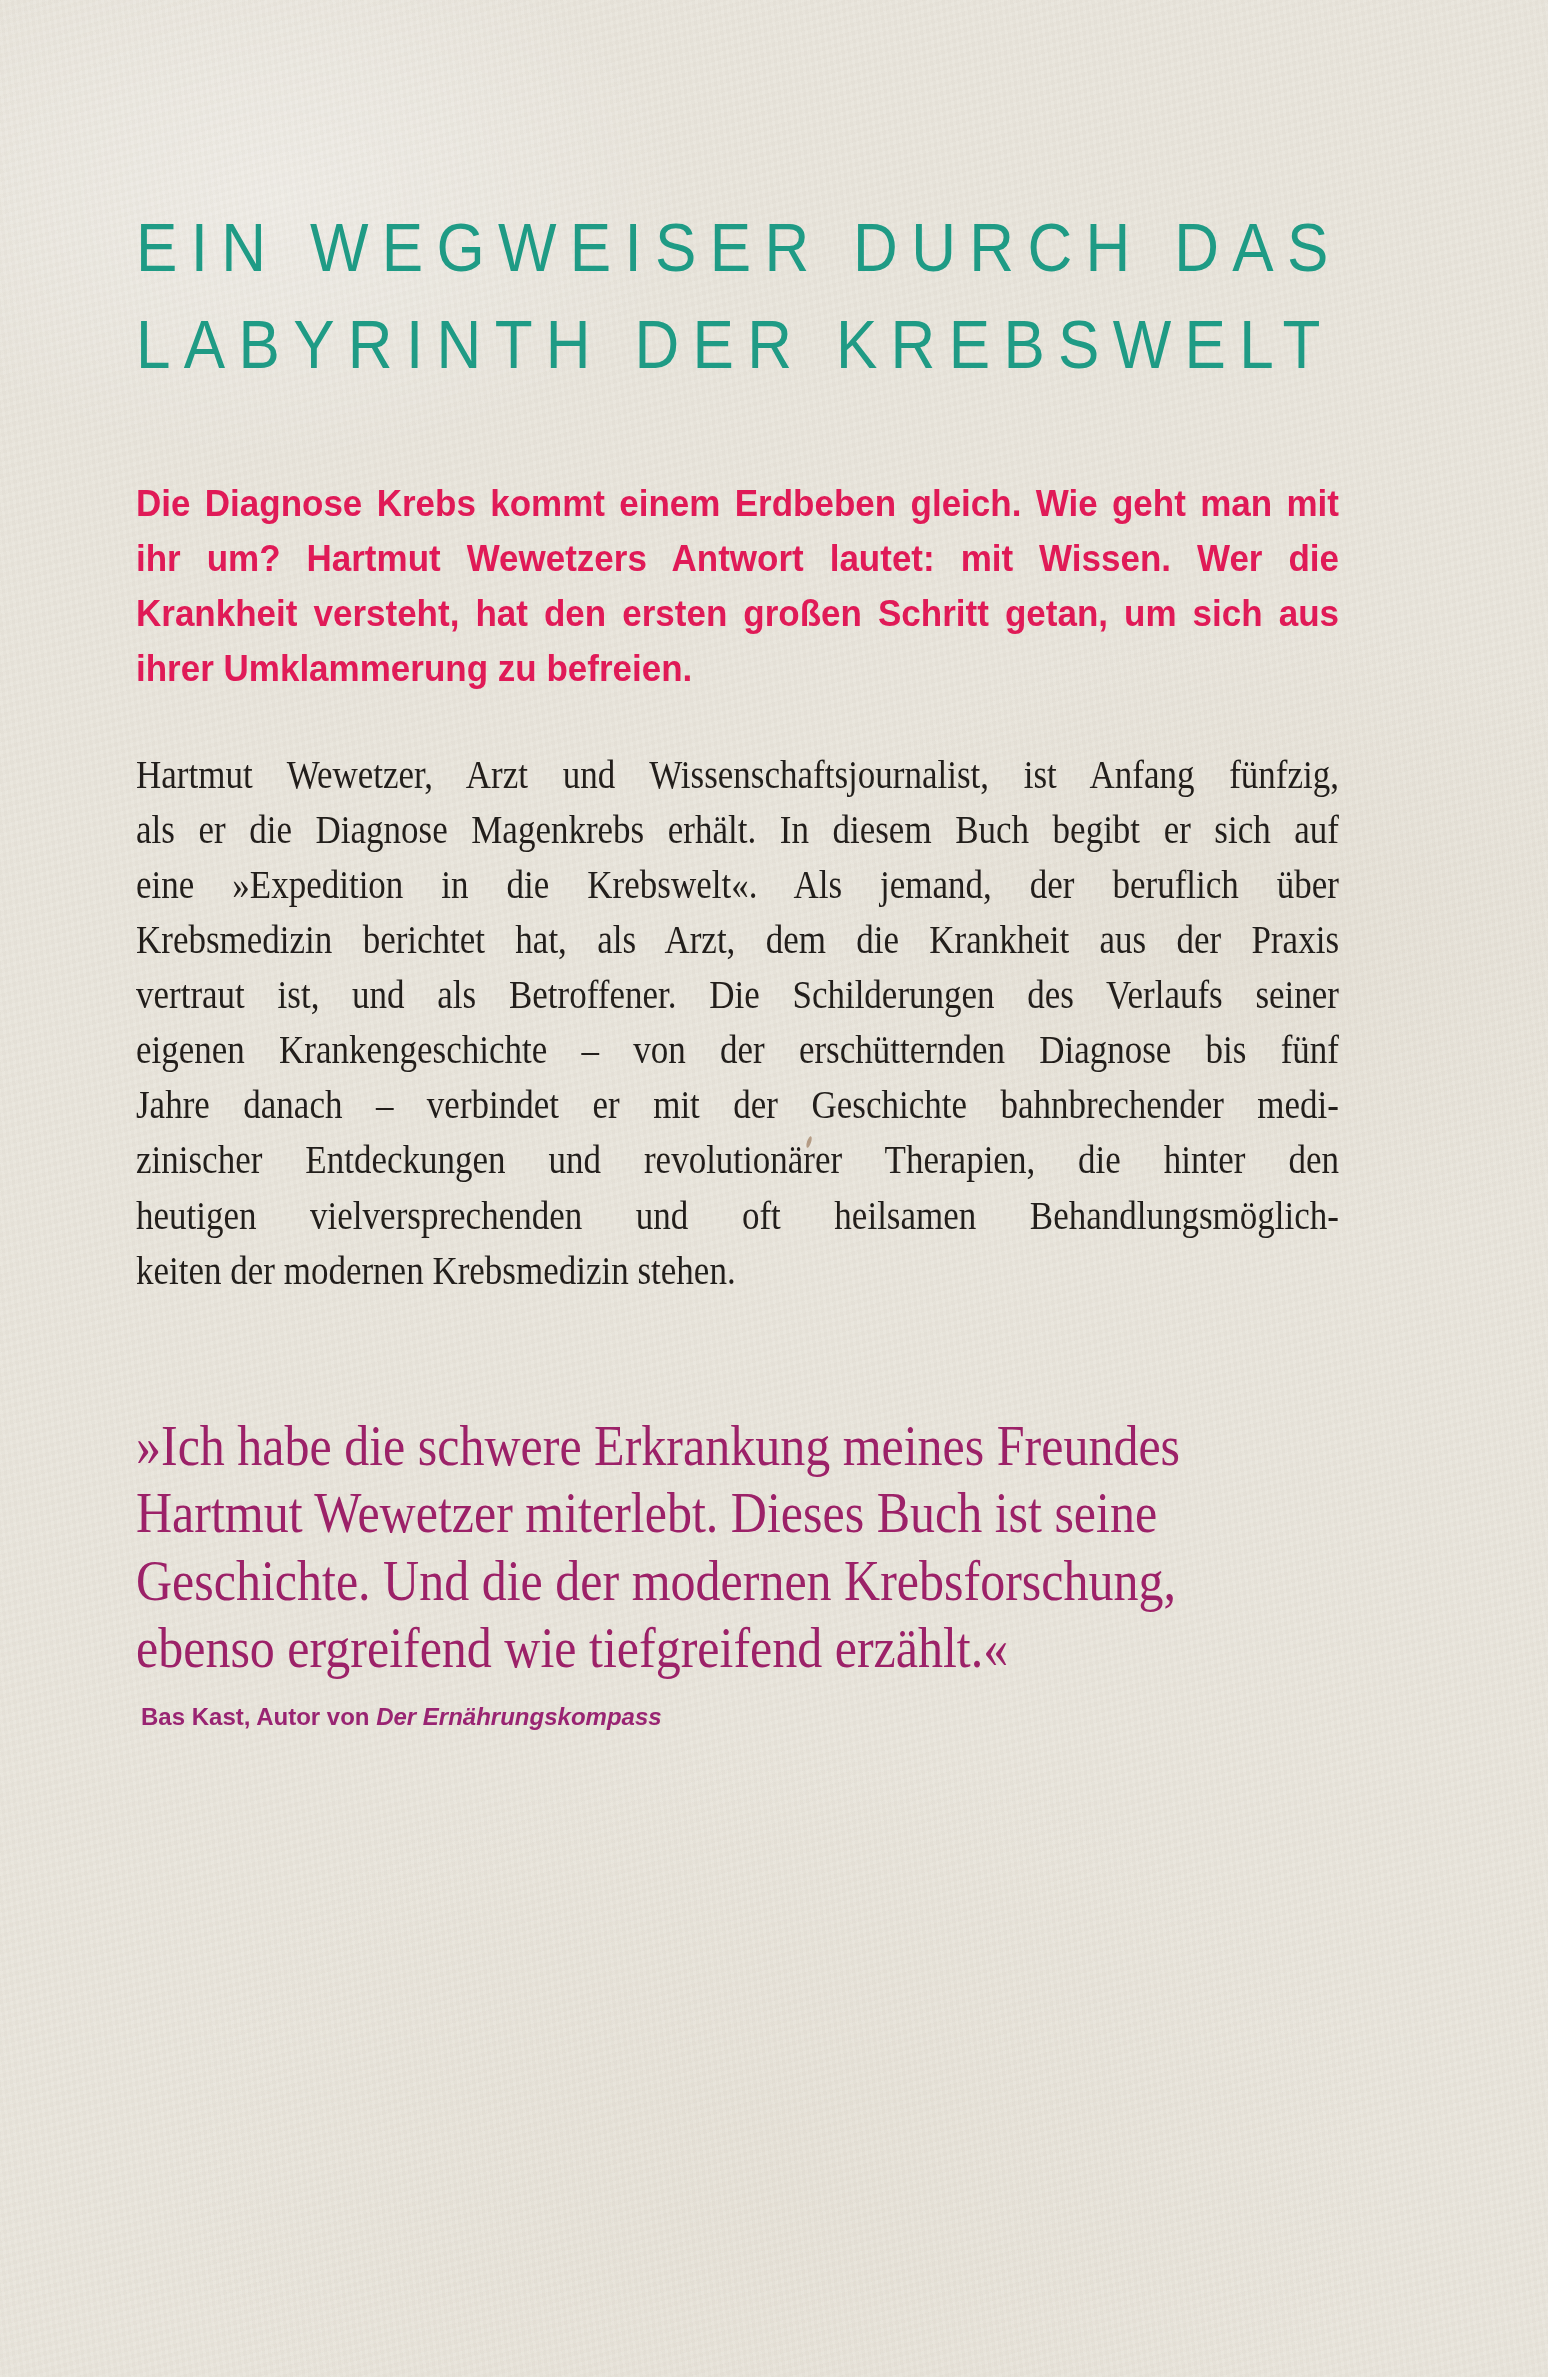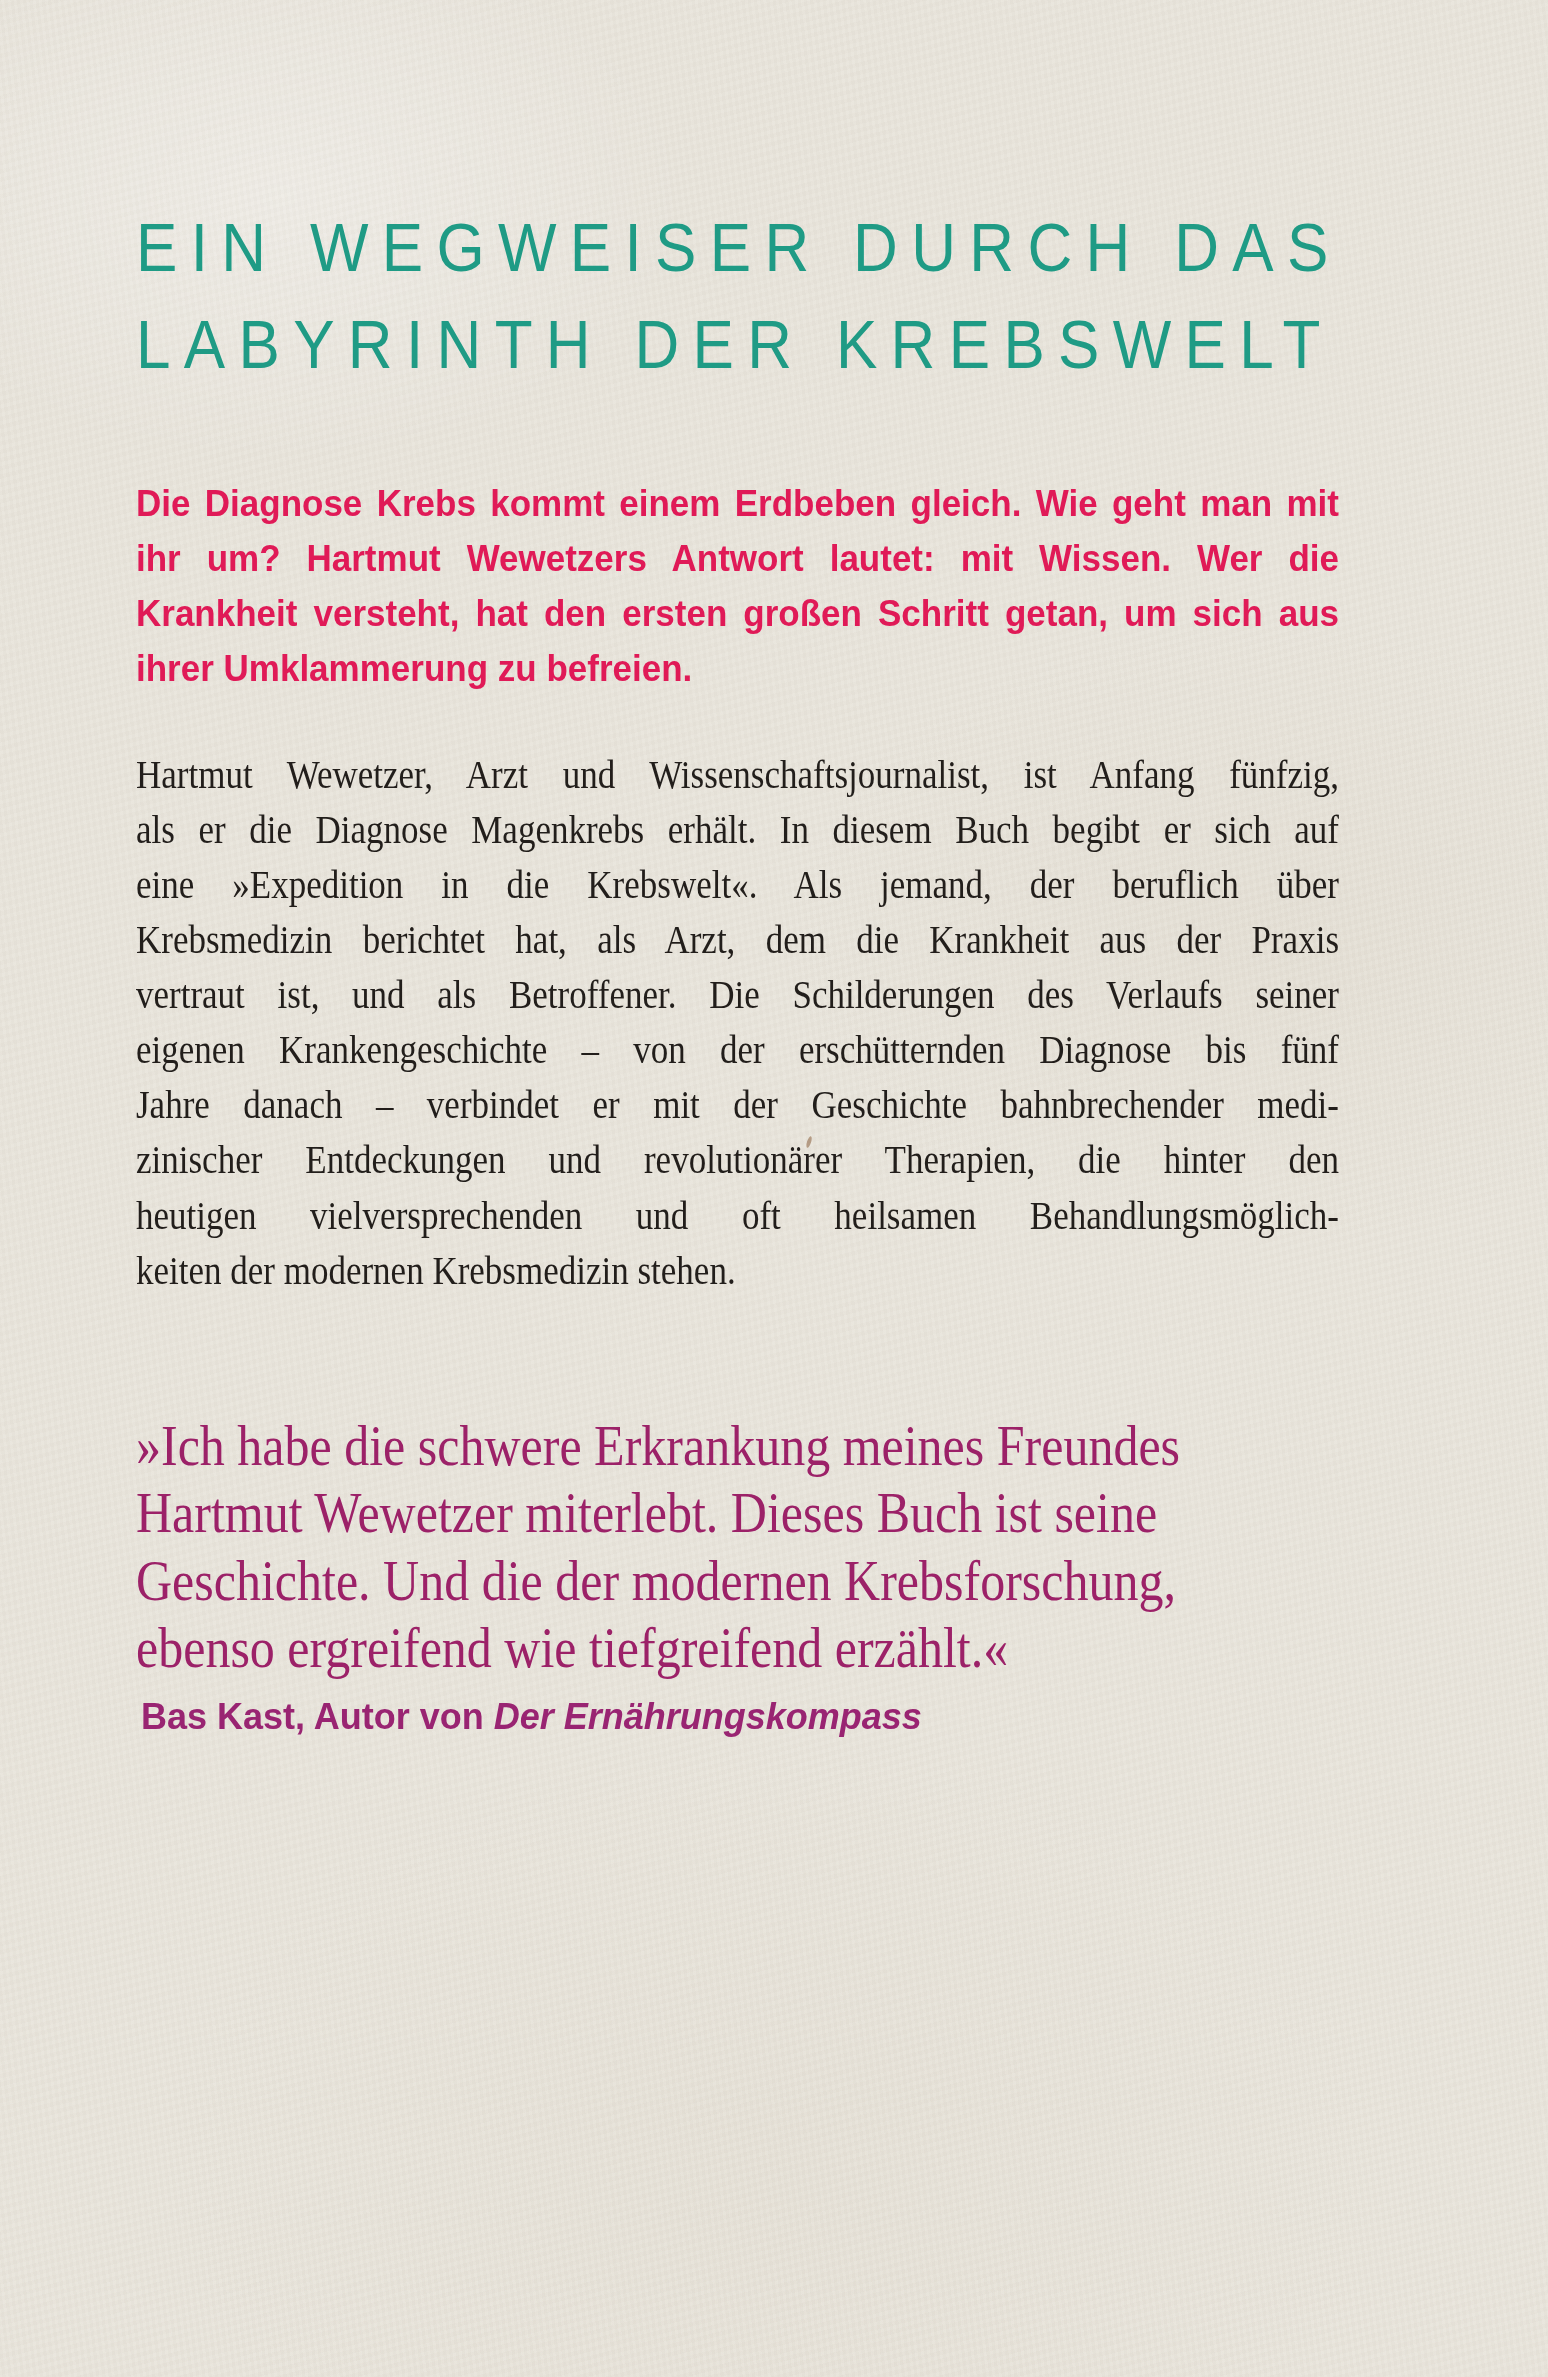--- a/index.html
+++ b/index.html
@@ -53,21 +53,21 @@
   
   .quote{top:1412px;margin:0;
     font-family:"Liberation Serif","DejaVu Serif",serif;
     font-size:50px;line-height:60px;
     color:var(--quote-magenta,#9c2168);
     transform:scaleY(1.125);
     white-space:nowrap;}
 
   
   .attribution{top:1698px;left:141px;
-    font-size:36px;line-height:38px;font-weight:700;
+    font-size:24px;line-height:38px;font-weight:700;
     color:var(--attribution-magenta,#992472);
     white-space:nowrap;}
   .attribution .book{font-style:italic;}
 </style>
 </head>
 <body>
 
 <div class="page">
   <div class="grain"></div>
 

